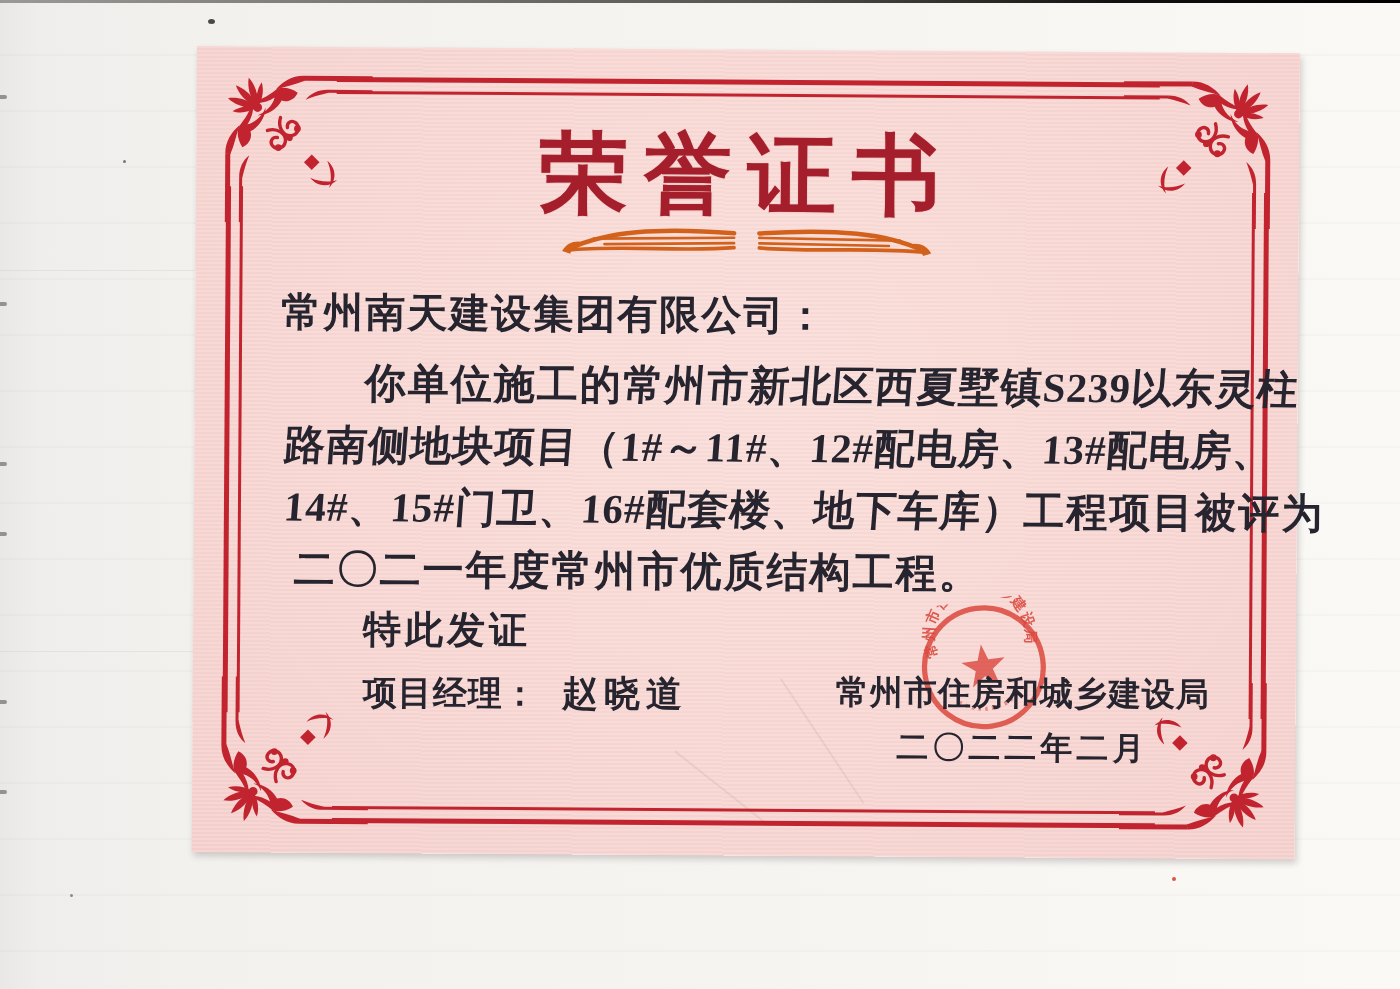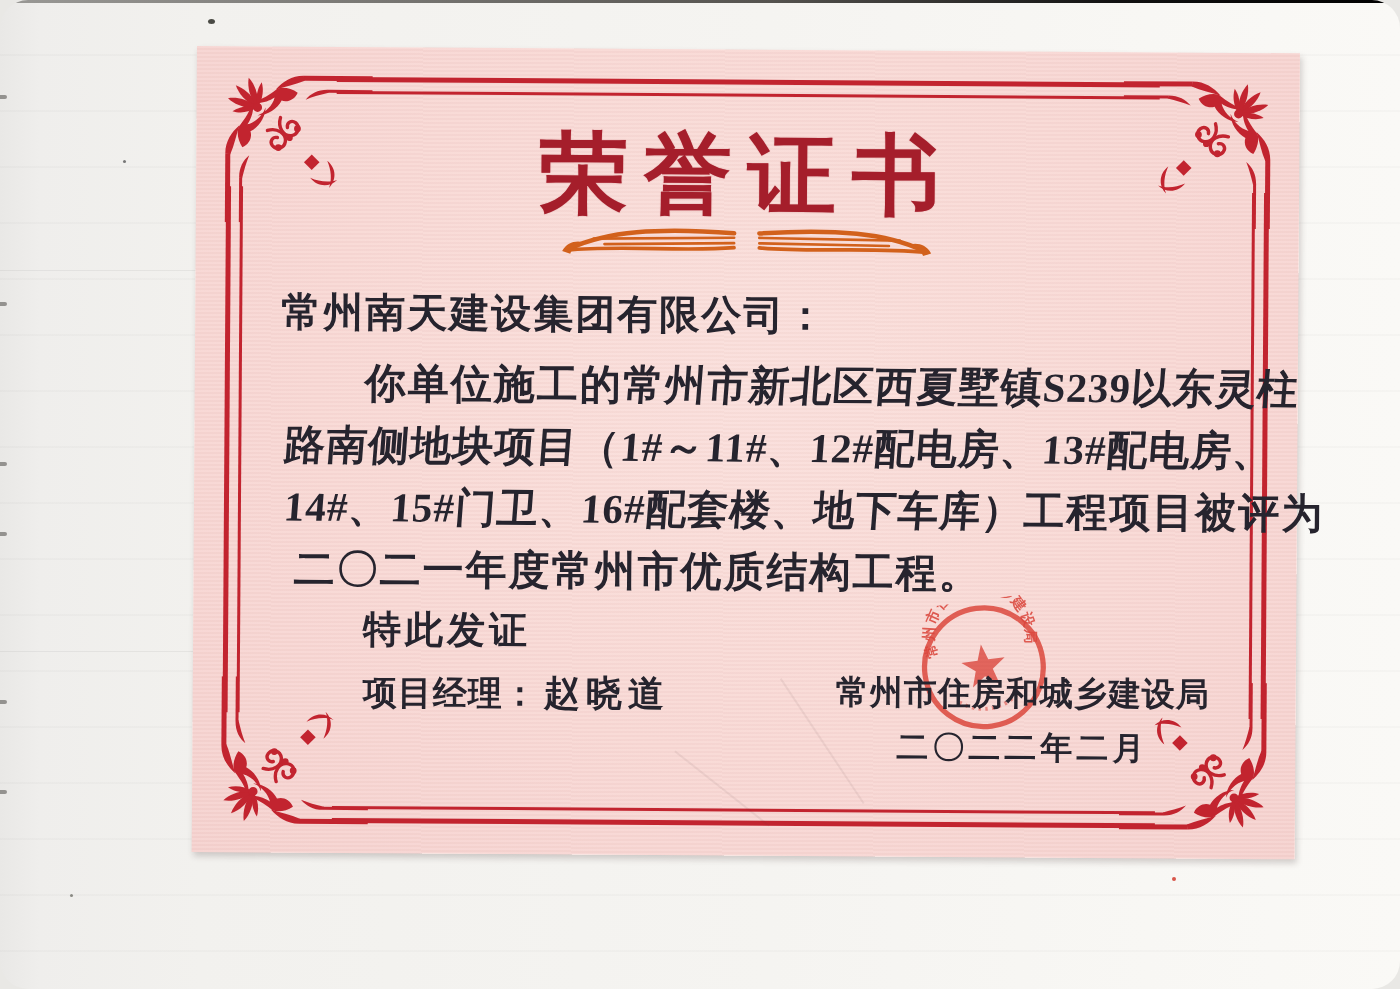--- a/index.html
+++ b/index.html
@@ -1,18 +1,18 @@
 <!DOCTYPE html>
 <html><head>
 <meta charset="utf-8">
 <style>
   html,body{margin:0;padding:0;background:#e9e8e5;}
   .scan{position:relative;width:1400px;height:989px;overflow:hidden;
         background:linear-gradient(90deg,#e9e8e6 0,#efeeec 40px,#f2f1ee 200px,#f5f4f1 55%,#faf9f6 100%);
-        font-family:"Liberation Sans", sans-serif;border-radius:28px;}
+        font-family:"Liberation Sans", sans-serif;}
   .scan::before{content:"";position:absolute;left:0;top:0;width:100%;height:100%;pointer-events:none;
         background:repeating-linear-gradient(180deg,rgba(0,0,0,0) 0 54px,rgba(0,0,0,.018) 54px 56px);}
   .scanner-top-line{position:absolute;top:0;left:0;width:100%;height:3px;background:linear-gradient(90deg,#9a9996 0,#55534f 55%,#111 80%,#000 100%);}
   .seam{position:absolute;left:0;height:1px;background:rgba(0,0,0,.05);}
   .edge-tick{position:absolute;left:0;width:7px;height:4px;background:#4d4b47;opacity:.55;border-radius:0 2px 2px 0;}
   .speck{position:absolute;border-radius:50%;}
 
   
   .paper{position:absolute;left:197px;top:46px;width:1103px;height:806px;
          transform:rotate(.38deg);transform-origin:top left;
@@ -44,21 +44,21 @@
          color:#26242e;letter-spacing:2px;font-family:"Liberation Sans",sans-serif;}
   .bodyline{position:absolute;color:#26242e;font-size:41px;white-space:nowrap;line-height:1;}
   .t-print{font-family:"Liberation Serif",serif;font-weight:700;letter-spacing:2px;}
   .t-script{font-family:"Liberation Serif",serif;font-weight:600;letter-spacing:1px;
             display:inline-block;transform:skewX(-4deg);}
   .l1{left:170px;top:316px;} .l2{left:90px;top:378px;} .l3{left:90px;top:440px;} .l4{left:100px;top:502px;}
   .closing{position:absolute;left:170px;top:557px;font-family:"Liberation Serif",serif;
            font-weight:800;font-size:38px;color:#26242e;letter-spacing:4px;}
   .manager{position:absolute;left:170px;top:621px;color:#26242e;white-space:nowrap;}
   .manager .lbl{font-family:"Liberation Sans",sans-serif;font-weight:800;font-size:34px;letter-spacing:1px;}
-  .manager .name{font-family:"Liberation Serif",serif;font-weight:600;font-size:36px;letter-spacing:6px;margin-left:6px;}
+  .manager .name{font-family:"Liberation Serif",serif;font-weight:600;font-size:36px;letter-spacing:6px;margin-left:24px;}
   .issuer-block{position:absolute;left:640px;top:620px;width:380px;text-align:center;z-index:3;}
   .issuer{font-family:"Liberation Serif",serif;font-weight:700;font-size:33px;color:#26242e;letter-spacing:1px;white-space:nowrap;}
   .idate{margin-top:10px;font-family:"Liberation Serif",serif;font-weight:700;font-size:32px;color:#26242e;letter-spacing:4px;}
   .stamp{position:absolute;left:724px;top:549px;width:134px;height:134px;z-index:2;
          mix-blend-mode:multiply;opacity:.92;transform:rotate(-8deg);}
   .crease{position:absolute;background:rgba(90,60,60,.08);}
 </style>
 </head>
 <body>
 

